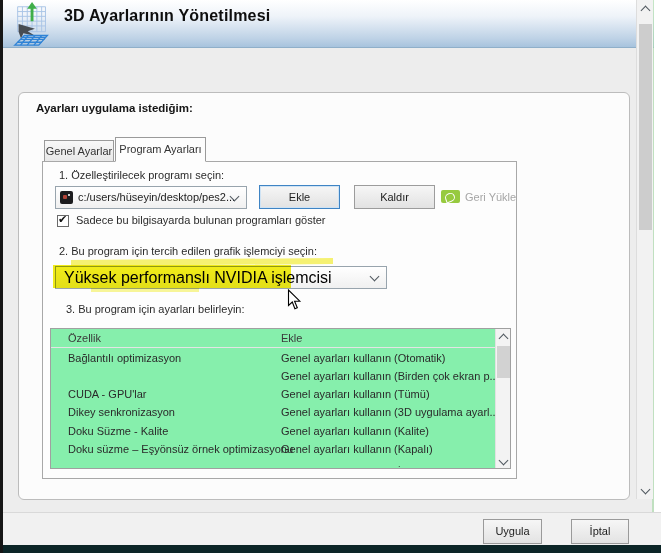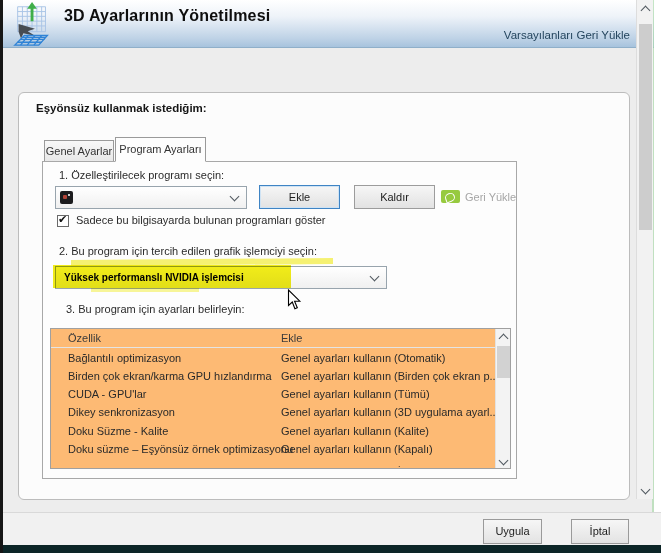--- a/index.html
+++ b/index.html
@@ -43,21 +43,21 @@
   .lbl-1{ top:7px; } .lbl-2{ top:83px; } .lbl-3{ top:141px;margin-left:7px; }
 
   
   .combo{ position:absolute; border:1px solid #98a4ad; background:linear-gradient(#ffffff,#f0f0f0); height:23px; }
   .combo-program{ left:12px; top:24px; width:192px; }
   .combo-program .val{ position:absolute; left:22px; top:0; line-height:21px; color:#1d1d1d; white-space:nowrap; }
   .program-icon{ position:absolute; left:4px; top:4px; width:13px; height:13px; background:#1c1c1e; border-radius:2px; }
   .program-icon i{ position:absolute; left:3px; top:4px; width:4px; height:4px; background:#b04438; border-radius:1px; }
   .program-icon b{ position:absolute; left:8px; top:3px; width:2px; height:2px; background:#cfcfcf; }
   .combo-gpu{ left:12px; top:104px; width:332px; }
-  .combo-gpu .val{ position:absolute; left:8px; top:0; line-height:22px; font-weight:bold; font-size:10px; color:#000; z-index:2; }
+  .combo-gpu .val{ position:absolute; left:8px; top:0; line-height:22px; font-weight:normal; font-size:16px; color:#000; z-index:2; }
   .chev{ display:block; width:7px; height:7px; border-right:1.6px solid #4f575e; border-bottom:1.6px solid #4f575e; transform:rotate(45deg); }
   .combo .chev{ position:absolute; right:8px; top:6px; }
 
   
   .hl-main{ position:absolute; left:10px; top:103px; width:238px; height:23px; mix-blend-mode:multiply; opacity:.9; z-index:1; }
   .hl-smear-top{ position:absolute; left:28px; top:97px; width:262px; height:6px; mix-blend-mode:multiply; opacity:.55; transform:rotate(-.4deg); z-index:1; }
   .hl-smear-bottom{ position:absolute; left:48px; top:126px; width:108px; height:4px; mix-blend-mode:multiply; opacity:.4; z-index:1; }
 
   
   .btn{ position:absolute; height:24px; text-align:center; line-height:22px; color:#1d1d1d;
@@ -70,21 +70,21 @@
                    border:1.5px solid #fff; border-radius:50% 50% 50% 0; transform:rotate(-20deg); }
   .btn-restore .txt{ position:absolute; left:24px; top:0; line-height:24px; }
 
   
   .checkbox-row{ position:absolute; left:14px; top:52px; height:14px; }
   .checkbox{ position:absolute; left:0; top:1px; width:12px; height:12px; background:#fff; border:1px solid #6a6a6a; }
   .checkbox .mark{ position:absolute; left:0px; top:-3px; font-size:11px; color:#111; }
   .checkbox-row .cb-label{ position:absolute; left:19px; top:0; white-space:nowrap; color:#2b2b2b; }
 
   
-  .stable{ position:absolute; left:7px; top:166px; width:461px; height:141px; background:#fdba74; border:1px solid #a0a0a0; overflow:hidden; }
+  .stable{ position:absolute; left:7px; top:166px; width:461px; height:141px; background:#86efac; border:1px solid #a0a0a0; overflow:hidden; }
   .stable .hdr{ position:relative; height:19px; border-bottom:1px solid #e4e4e4; }
   .stable .hdr span{ position:absolute; top:3px; color:#3a3a3a; }
   .stable .c1{ left:17px; } .stable .c2{ left:230px; }
   .rows{ position:absolute; left:0; top:20px; width:444px; }
   .row{ position:relative; height:18.3px; }
   .row span{ position:absolute; top:2.5px; white-space:nowrap; color:#2a2a2a; }
   .row.partial{ height:12px; overflow:hidden; }
   .row.partial span{ top:7px; opacity:.8; }
   .tbl-scroll{ position:absolute; right:0; top:0; width:15px; height:139px; background:#f3f3f3; border-left:1px solid #e2e2e2; }
   .tbl-scroll .thumb{ position:absolute; left:1px; top:17px; width:13px; height:32px; background:#d2d2d2; }
@@ -124,39 +124,39 @@
         <path d="M24 1 l5 7 h-3.5 v13 h-3 V8 H19 Z" fill="#3fae49"></path>
         <path d="M10 24 l17 5 -7.5 2.5 8 5 -12.5 -3 -2.5 5.5 -2.5 -7 z" fill="#474c52"></path>
         <g stroke="#2f83d6" stroke-width="1.4" fill="none">
           <path d="M6 46 L16 36 H40 L31 46 Z"></path>
           <path d="M9 43 H34 M12 40 H37 M14 38 H38"></path>
           <path d="M20 36 L12 46 M27 36 L19 46 M34 36 L26 46"></path>
         </g>
       </svg>
     </div>
     <div class="page-title">3D Ayarlarının Yönetilmesi</div>
-    <div class="restore-defaults">Varsayılanları Geri Yükle</div>
   </div>
 
 
   <div class="panel">
-    <div class="section-heading">Eşyönsüz kullanmak istediğim:</div>
+    <div class="section-heading">Ayarları uygulama istediğim:</div>
 
     <div class="tab tab-general">Genel Ayarlar</div>
     <div class="tab tab-program">Program Ayarları</div>
 
     <div class="tab-content">
 
       <div class="step-label lbl-1">1. Özelleştirilecek programı seçin:</div>
 
       <div class="combo combo-program">
         <span class="program-icon">
             <i></i>
             <b></b>
           </span>
+        <span class="val">c:/users/hüseyin/desktop/pes2...</span>
         <span class="chev"></span>
       </div>
 
       <div class="btn btn-add">Ekle</div>
       <div class="btn btn-restore">
         <span class="nv-icon" style="background: rgb(118, 185, 0);"></span>
         <span class="txt">Geri Yükle</span>
       </div>
       <div class="btn btn-remove">Kaldır</div>
 
@@ -184,21 +184,20 @@
         <div class="hdr">
           <span class="c1">Özellik</span>
           <span class="c2">Ekle</span>
         </div>
         <div class="rows">
             <div class="row">
               <span class="c1">Bağlantılı optimizasyon</span>
               <span class="c2">Genel ayarları kullanın (Otomatik)</span>
             </div>
             <div class="row">
-              <span class="c1">Birden çok ekran/karma GPU hızlandırma</span>
               <span class="c2">Genel ayarları kullanın (Birden çok ekran p...</span>
             </div>
             <div class="row">
               <span class="c1">CUDA - GPU'lar</span>
               <span class="c2">Genel ayarları kullanın (Tümü)</span>
             </div>
             <div class="row">
               <span class="c1">Dikey senkronizasyon</span>
               <span class="c2">Genel ayarları kullanın (3D uygulama ayarl...</span>
             </div>

